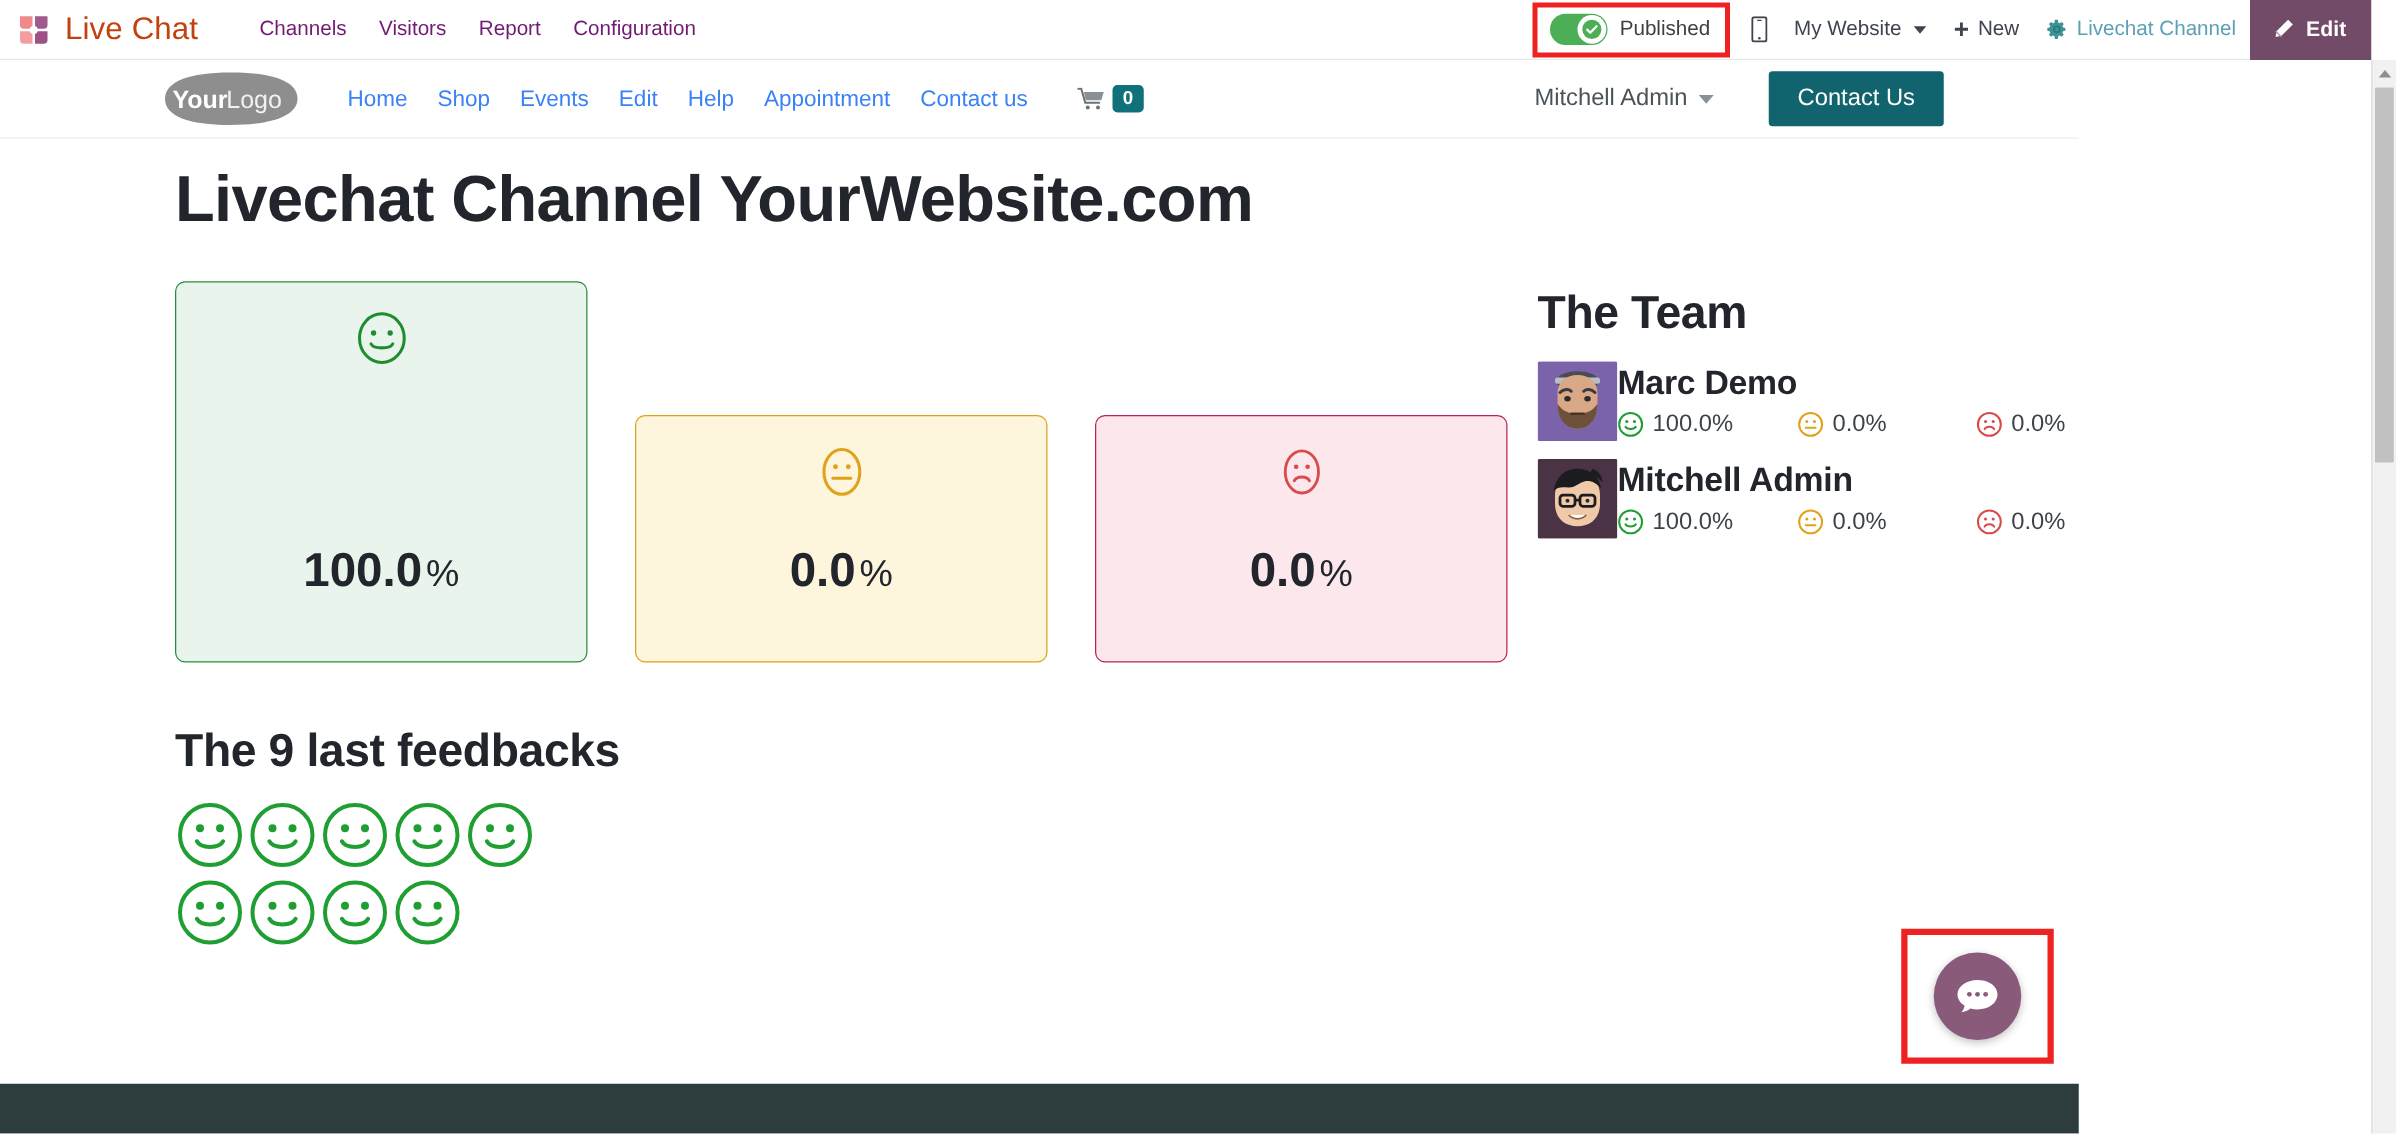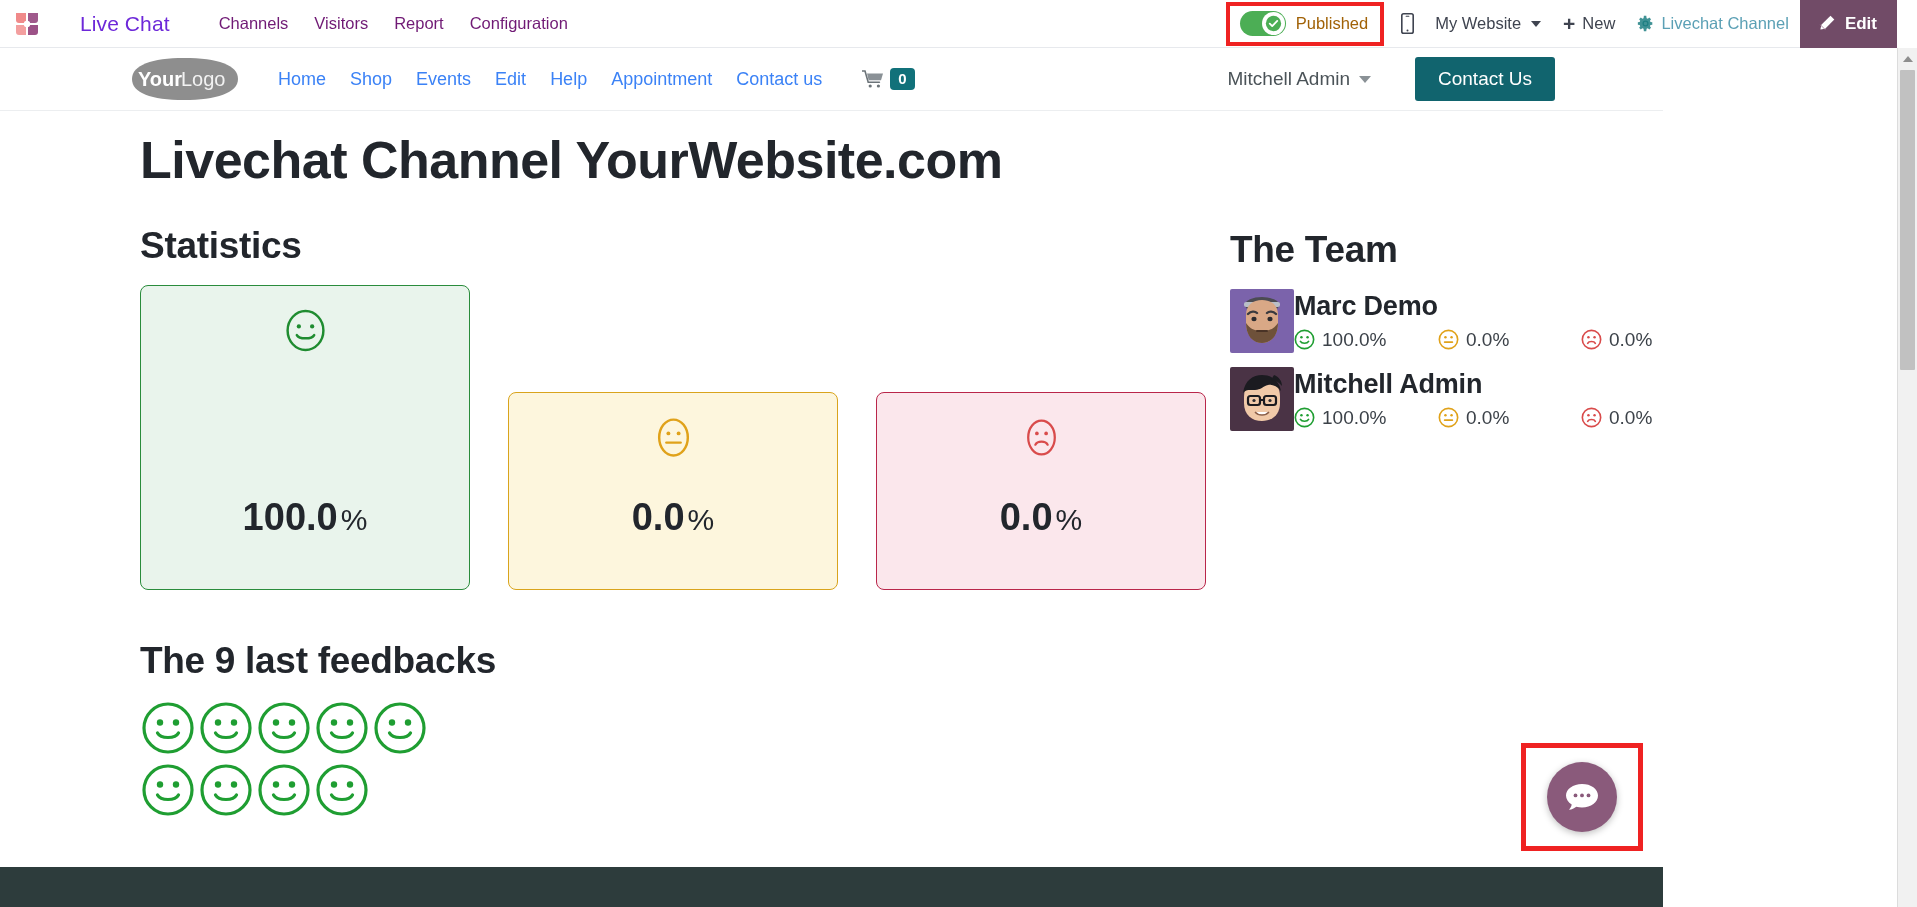--- a/index.html
+++ b/index.html
@@ -13,42 +13,42 @@
 
   
   .odoo-bar {
     position: absolute; top: 0; left: 0; width: 1897px; height: 48px;
     background: #ffffff; display: flex; align-items: center;
     border-bottom: 1px solid #e7e9ed;
     z-index: 40;
   }
   .brand-wrap { display: flex; align-items: center; padding-left: 14px; gap: 12px; }
   .lc-logo { width: 26px; height: 26px; display: block; }
-  .brand-name { font-size: 21px; color: #6d28d9; letter-spacing: .1px; margin-left: 28px; }
+  .brand-name { font-size: 25px; color: #c2410c; letter-spacing: .1px; }
   .odoo-menu { display: flex; align-items: center; gap: 0px; margin-left: 36px; }
   .odoo-menu a {
     font-size: 16.5px; color: #701a75; text-decoration: none;
     padding: 6px 13px; border-radius: 3px; white-space: nowrap;
   }
   .odoo-right { margin-left: auto; display: flex; align-items: center; height: 48px; }
 
   .pub-highlight {
     border: 4px solid #ef2222; padding: 2px 12px 2px 10px;
     display: flex; align-items: center; height: 44px; margin-right: 6px;
   }
   .toggle-pill {
     width: 46px; height: 25px; border-radius: 13px; background: #4cae55;
     position: relative; display: inline-block;
   }
   .toggle-pill .knob {
     position: absolute; right: 1px; top: 1px; width: 23px; height: 23px;
     border-radius: 50%; background: #fff; display: flex; align-items: center; justify-content: center;
   }
   .toggle-pill .knob svg { width: 17px; height: 17px; display: block; }
-  .pub-label { font-size: 16.5px; color: #a16207; margin-left: 10px; }
+  .pub-label { font-size: 16.5px; color: #404040; margin-left: 10px; }
 
   .mobile-ico { width: 34px; display: flex; justify-content: center; align-items: center; }
   .odoo-right-item {
     display: flex; align-items: center; gap: 7px; padding: 0 11px;
     font-size: 16.5px; color: #3f4450; text-decoration: none; height: 48px;
   }
   .caret { width: 0; height: 0; border-left: 5px solid transparent; border-right: 5px solid transparent; border-top: 6px solid #3f4450; margin-left: 3px; }
   .plus-ico { font-size: 21px; font-weight: bold; color: #3f4450; line-height: 1; }
   .gear-ico { color: #1f7f82; }
   .lc-link { color: #5ba0b5; }
@@ -279,21 +279,20 @@
     </header>
 
     <div class="page-body">
 
       <h1 class="page-title">Livechat Channel YourWebsite.com</h1>
 
       <div class="cols">
 
         <div class="col-left">
 
-          <h2 class="sec-title">Statistics</h2>
 
           <div class="cards">
 
             <div class="stat-card c-green">
               <svg class="face" viewBox="0 0 44 44">
                 <ellipse cx="22" cy="22" rx="17.5" ry="19" fill="none" stroke="#1f8c30" stroke-width="2.4"></ellipse>
                 <circle cx="15.5" cy="18" r="2.1" fill="#1f8c30"></circle>
                 <circle cx="28.5" cy="18" r="2.1" fill="#1f8c30"></circle>
                 <path d="M13.5 26.5c2.2 4.2 14.8 4.2 17 0" fill="none" stroke="#1f8c30" stroke-width="2.4" stroke-linecap="round"></path>
               </svg>

